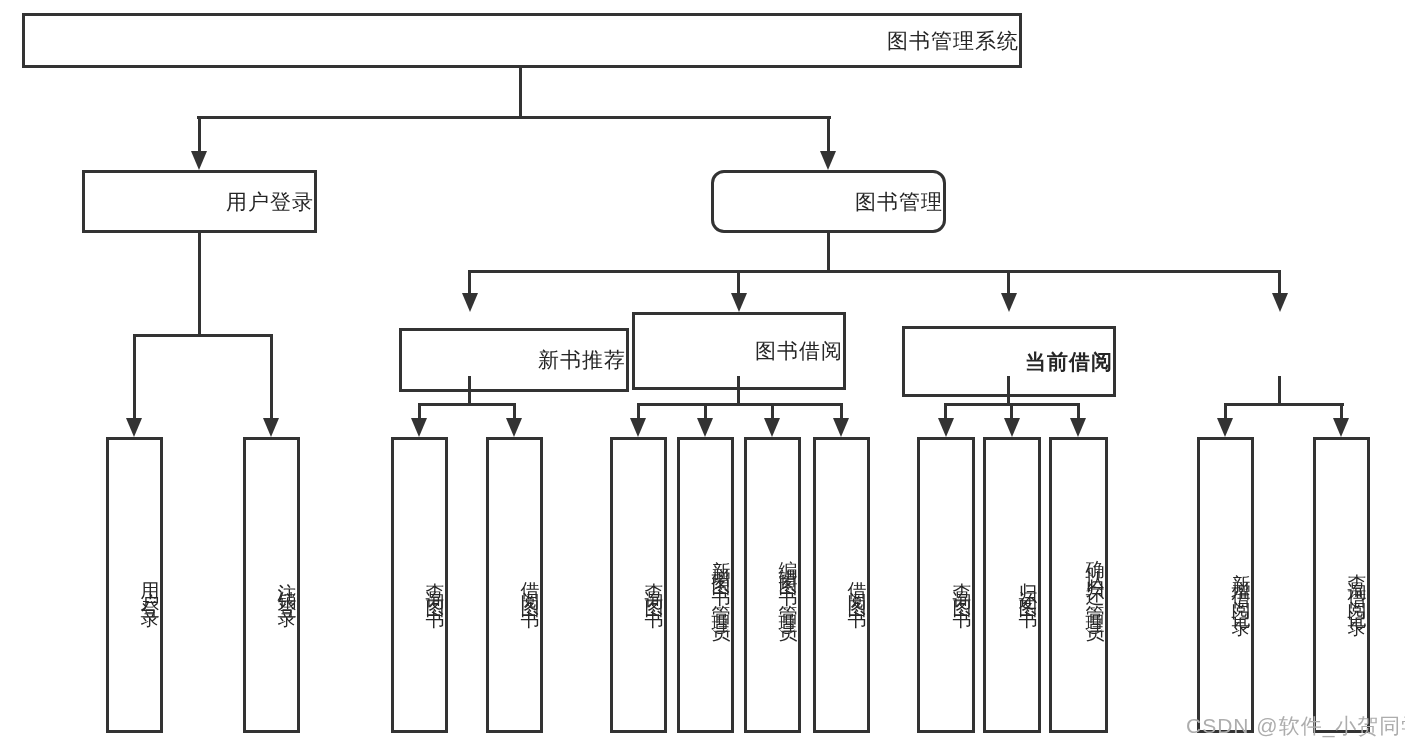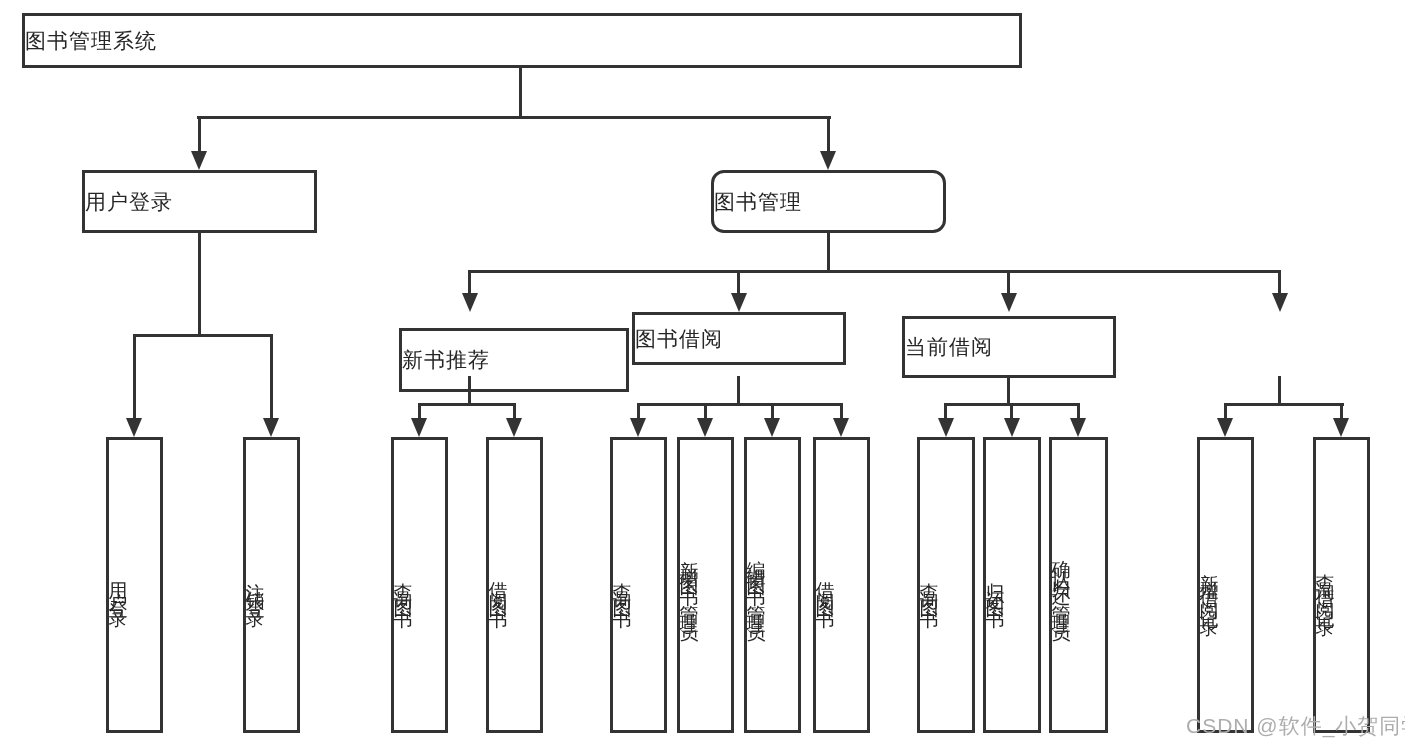--- a/index.html
+++ b/index.html
@@ -10,21 +10,21 @@
   }
   html,body{margin:0;padding:0;background:#ffffff;}
   body{font-family:"Liberation Sans","DejaVu Sans",sans-serif;}
   .canvas{
     position:relative;width:1405px;height:747px;background:var(--fill);
     overflow:hidden;
   }
   .node{
     position:absolute;box-sizing:border-box;background:var(--fill);
     border:3px solid var(--line);
-    display:flex;align-items:center;justify-content:flex-start;
+    display:flex;align-items:center;justify-content:flex-end;
     color:var(--text);font-size:21px;letter-spacing:1px;
   }
   .leaf .vlabel{
     writing-mode:vertical-rl;text-orientation:mixed;
     font-size:19px;letter-spacing:9px;line-height:1;
     color:var(--text);
   }
   .hline,.vline{position:absolute;background:var(--line);}
   .arrow{
     position:absolute;width:0;height:0;
@@ -49,24 +49,24 @@
   <div class="node" style="left:82px;top:170px;width:235px;height:63px;">
     <span>用户登录</span>
   </div>
   <div class="node" style="left:711px;top:170px;width:235px;height:63px;border-radius:13px;">
     <span>图书管理</span>
   </div>
 
   <div class="node" style="left:363px;top:328px;width:230px;height:64px;margin-left:36px;">
     <span>新书推荐</span>
   </div>
-  <div class="node" style="left:632px;top:312px;width:214px;height:53px;">
+  <div class="node" style="left:632px;top:312px;width:214px;height:78px;">
     <span>图书借阅</span>
   </div>
-  <div class="node" style="left:902px;top:316px;width:214px;height:62px;">
+  <div class="node" style="left:902px;top:326px;width:214px;height:71px;font-weight:bold;">
     <span>当前借阅</span>
   </div>
 
   <div class="node leaf" style="left:106px;top:437px;width:57px;height:296px;">
     <span class="vlabel">用户登录</span>
   </div>
   <div class="node leaf" style="left:243px;top:437px;width:57px;height:296px;">
     <span class="vlabel">注销登录</span>
   </div>
 

